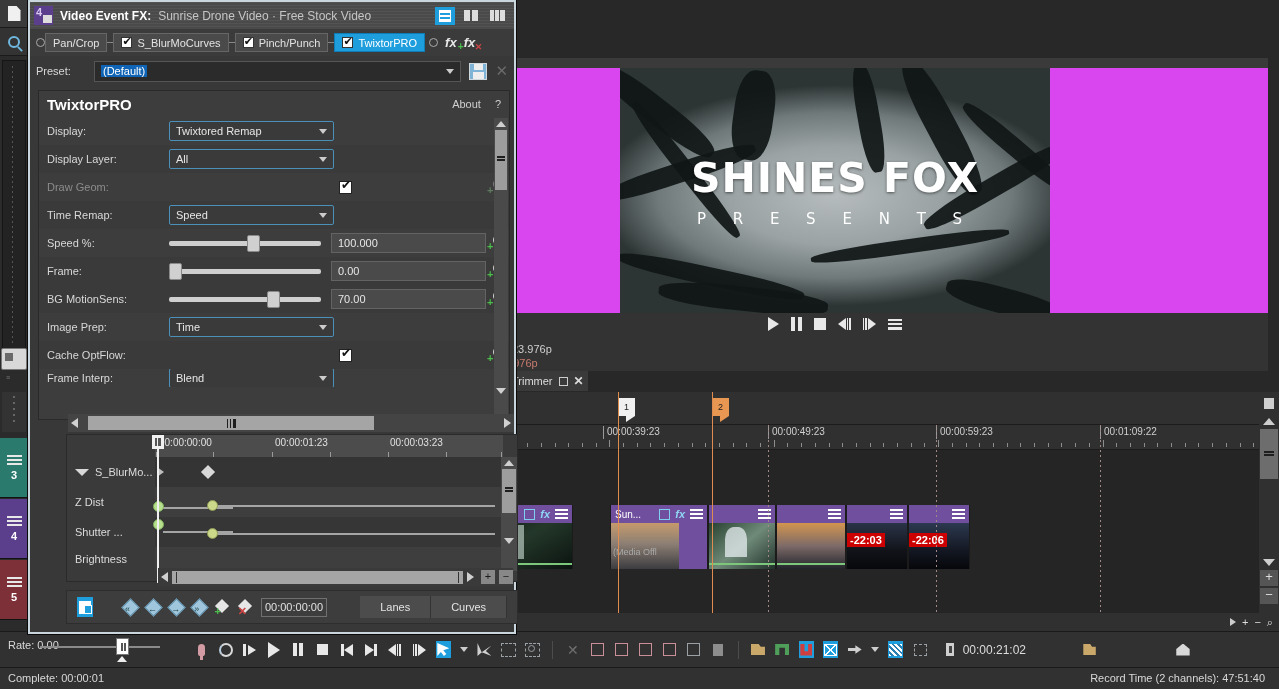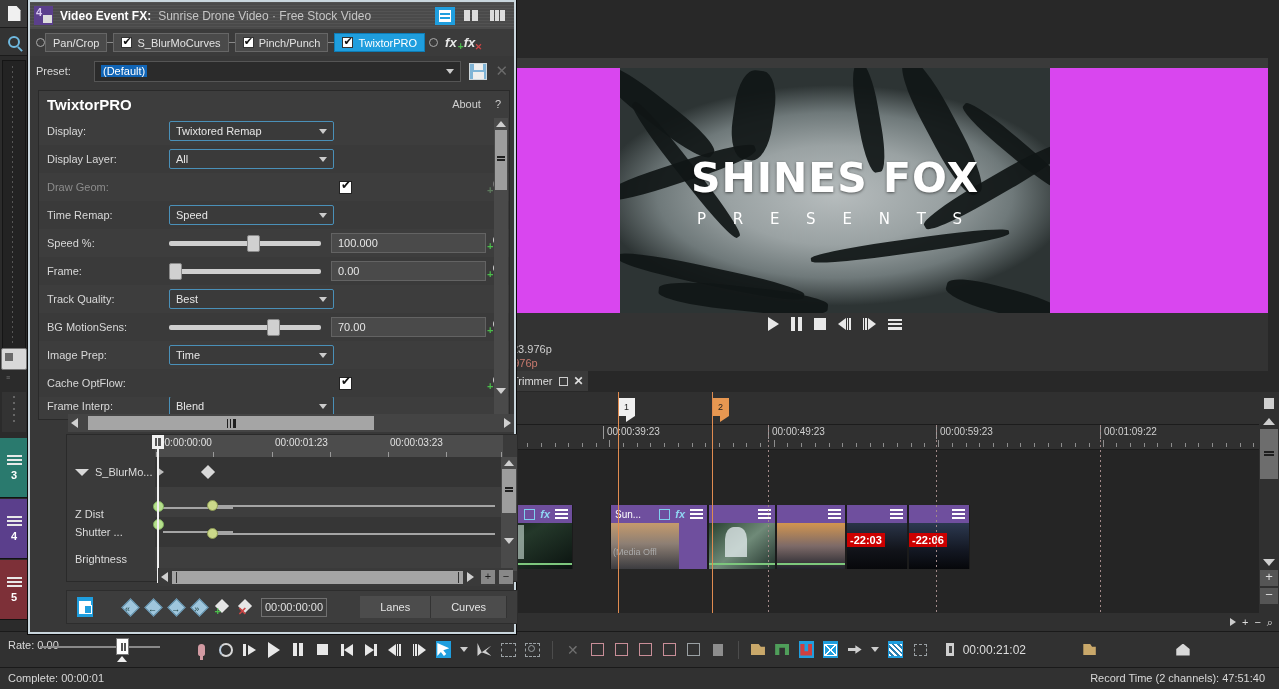--- a/index.html
+++ b/index.html
@@ -1126,27 +1126,20 @@
           <span class="sl-track"></span>
           <span class="sl-knob" style="left:0px;"></span>
         </span>
         <span class="pnum">0.00</span>
         <span class="kf-ico">
             <span class="dot"></span>
             <span class="pl">+</span>
           </span>
       </div>
 
-      <div class="prow">
-        <span class="plab">Track Quality:</span>
-        <span class="pcombo">
-          <span>Best</span>
-          <span class="caret cc"></span>
-        </span>
-      </div>
 
       <div class="prow alt">
         <span class="plab">BG MotionSens:</span>
         <span class="sl-wrap">
           <span class="sl-track"></span>
           <span class="sl-knob" style="left:98px;"></span>
         </span>
         <span class="pnum">70.00</span>
         <span class="kf-ico">
             <span class="dot"></span>
@@ -1210,21 +1203,21 @@
 
       <div class="kf-rowlab" style="top:22px;height:30px;">
         <span class="tri-dk"></span>
         <span>S_BlurMo...</span>
       </div>
       <div class="kfrow" id="kf-lane0">
         <span class="tri-rt" style="position:absolute;left:2px;top:10px;"></span>
         <span class="diamond" style="position:absolute;left:48px;top:10px;"></span>
       </div>
 
-      <div class="kf-rowlab" style="top:64px;height:30px;">
+      <div class="kf-rowlab" style="top:52px;height:30px;">
         <span>Z Dist</span>
       </div>
       <div class="kfrow" id="kf-lane1">
         <span class="curveline" style="left:8px;top:20px;width:70px;"></span>
         <span class="curveline" style="left:60px;top:18px;width:280px;"></span>
         <span class="kfdot green" style="left:-2px;top:14px;"></span>
         <span class="kfdot" style="left:52px;top:13px;"></span>
       </div>
 
       <div class="kf-rowlab" style="top:82px;height:30px;">

